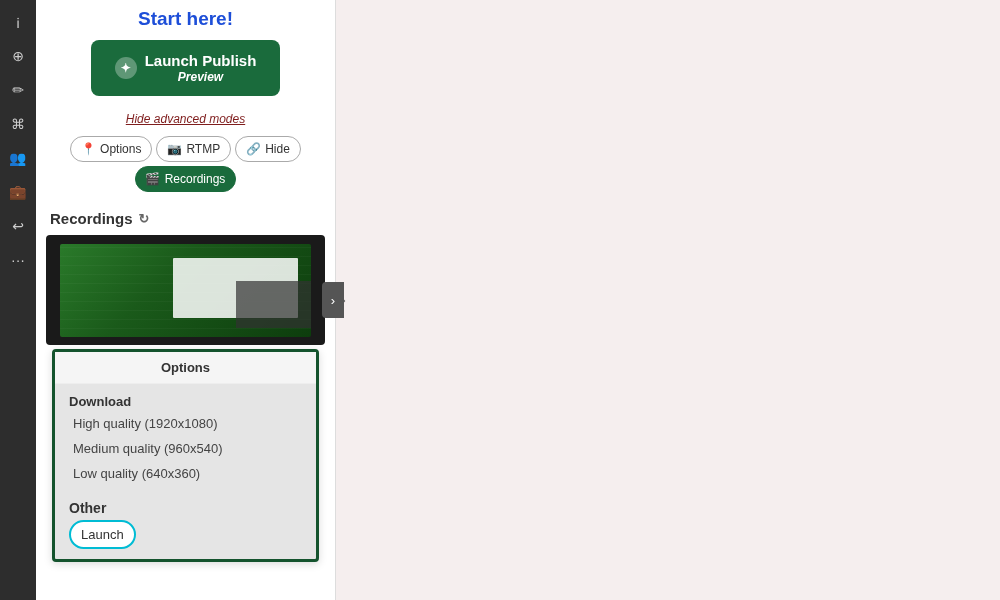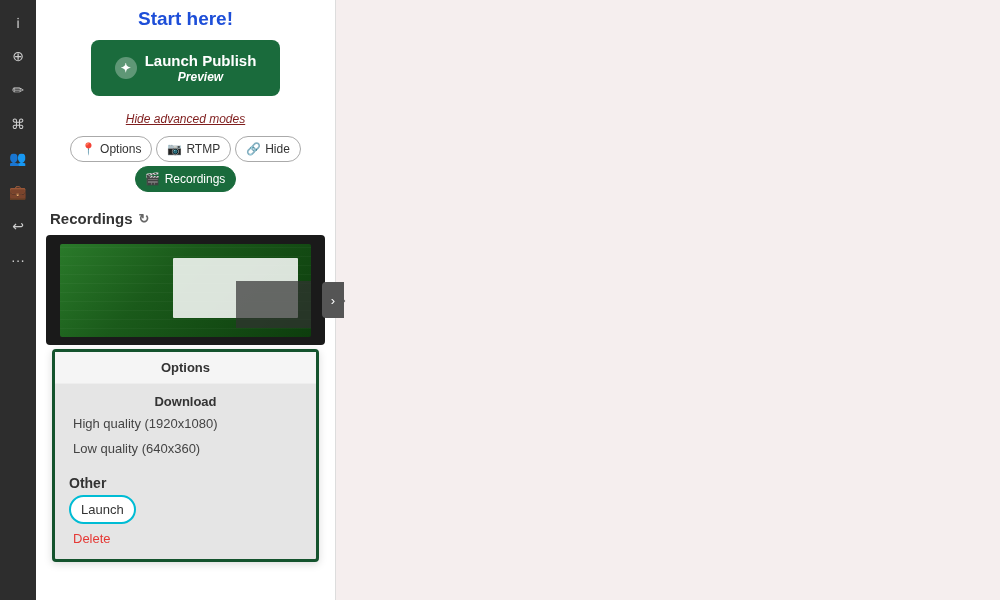--- a/index.html
+++ b/index.html
@@ -210,21 +210,20 @@
 
     .download-section {
       padding: 6px 14px;
     }
 
     .download-label {
       font-size: 13px;
       font-weight: bold;
       color: #333;
       padding: 4px 0 2px;
-      text-align: center;
     }
 
     .download-item {
       font-size: 13px;
       color: #444;
       padding: 5px 0 5px 4px;
       cursor: pointer;
     }
 
     .other-section {
@@ -358,27 +357,27 @@
         <div class="thumb-darker"></div>
       </div>
     </div>
 
     <div class="options-dropdown" style="margin-top:4px;">
       <div class="options-header">Options</div>
 
       <div class="download-section">
         <div class="download-label">Download</div>
         <div class="download-item">High quality (1920x1080)</div>
+        <div class="download-item">Medium quality (960x540)</div>
         <div class="download-item">Low quality (640x360)</div>
       </div>
 
       <div class="other-section">
         <div class="other-label">Other</div>
         <span class="publish-btn">Launch</span>
-        <div class="delete-btn">Delete</div>
       </div>
     </div>
   </div>
 </div>
 
 <div style="position:relative; width:0; height:100%;">
   <div class="resize-handle">⟷</div>
   <div class="collapse-arrow">›</div>
 </div>
 

